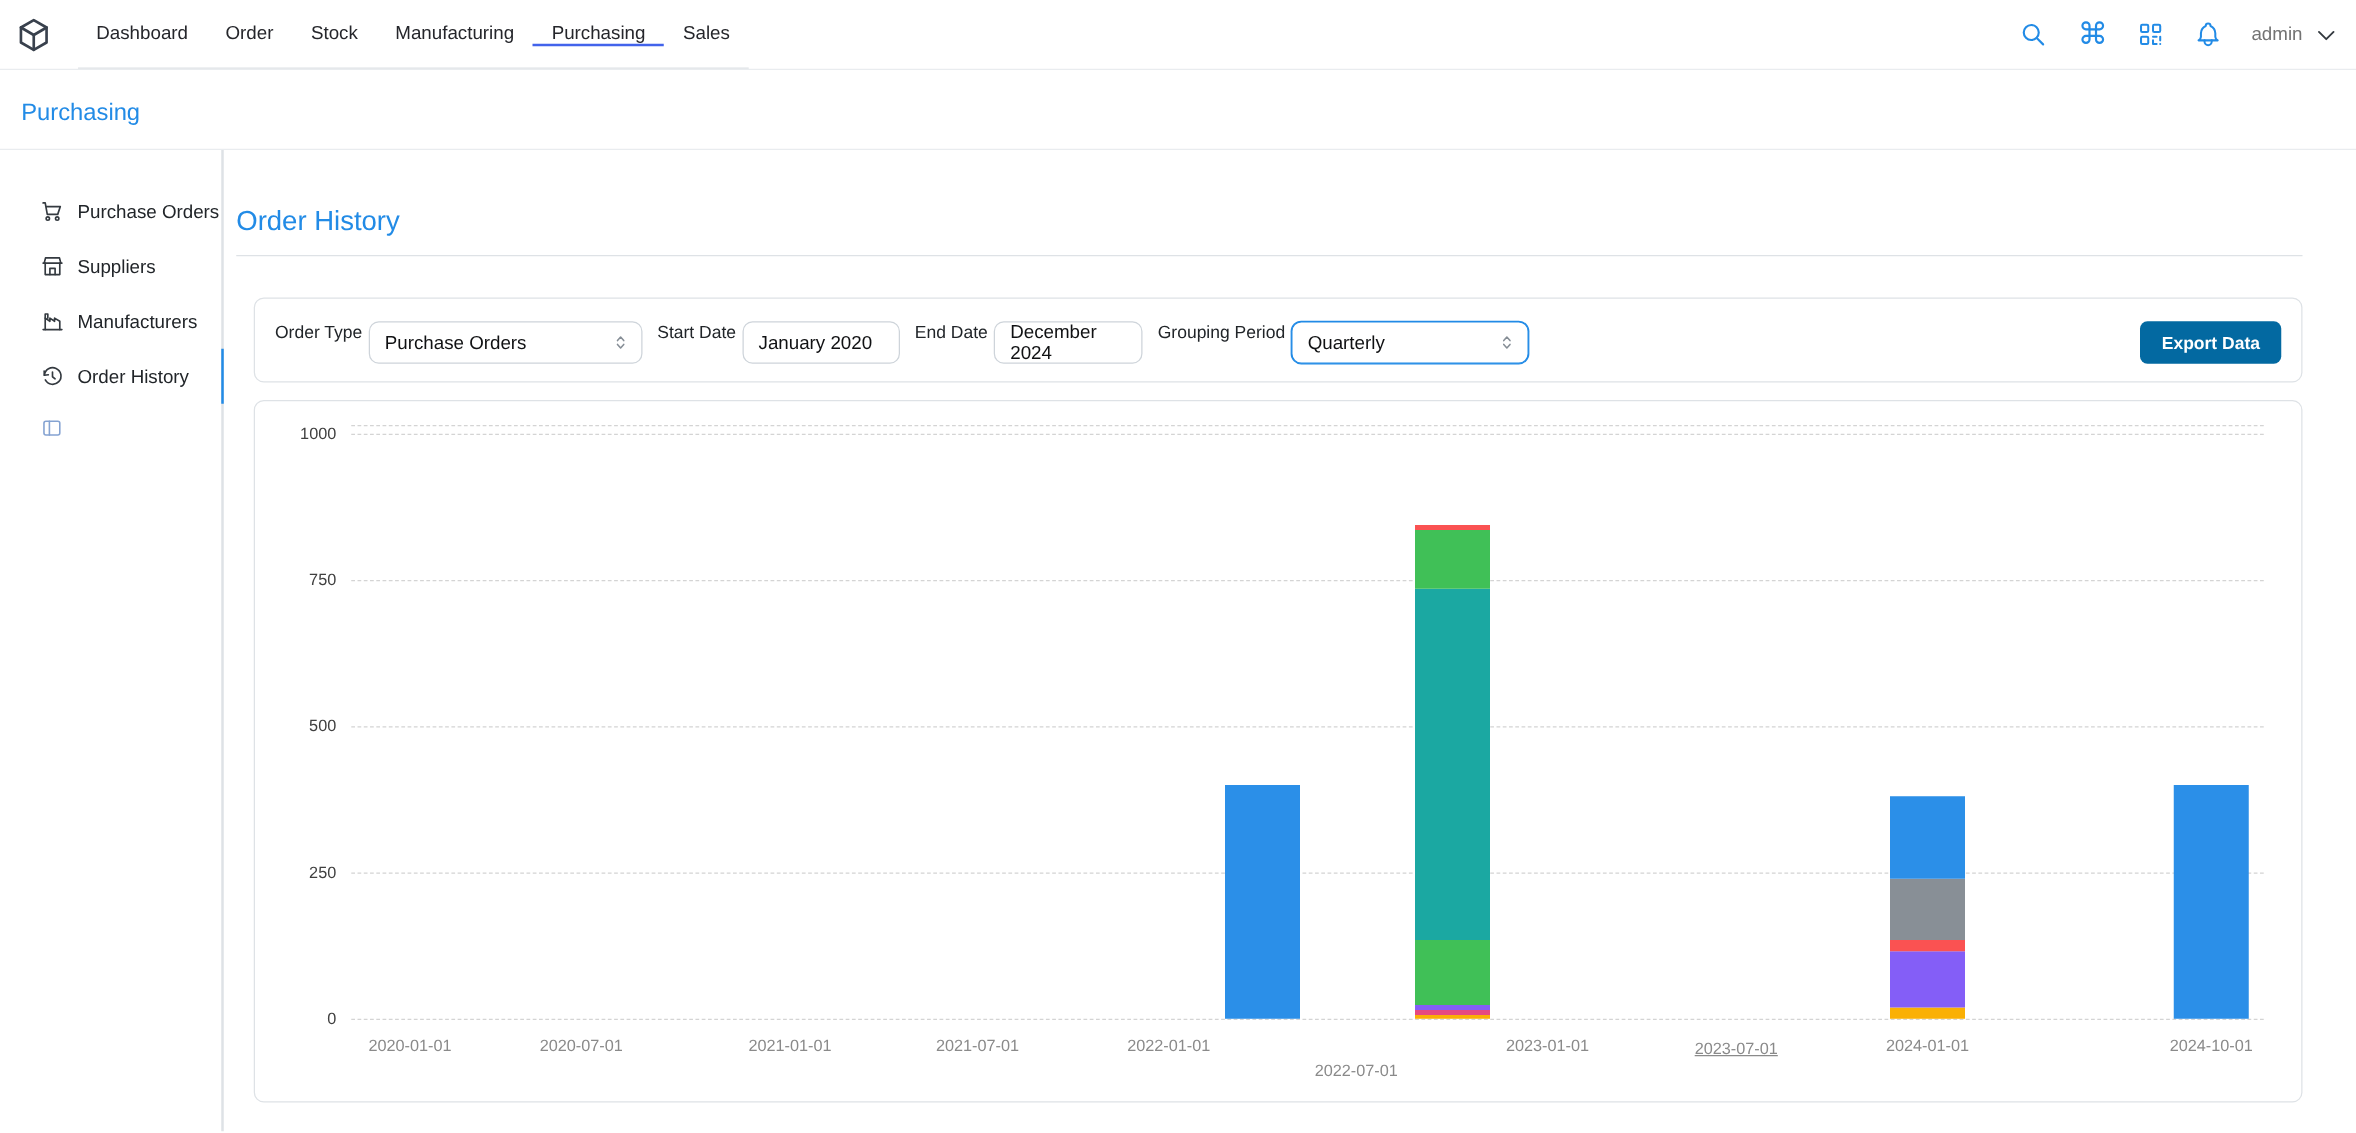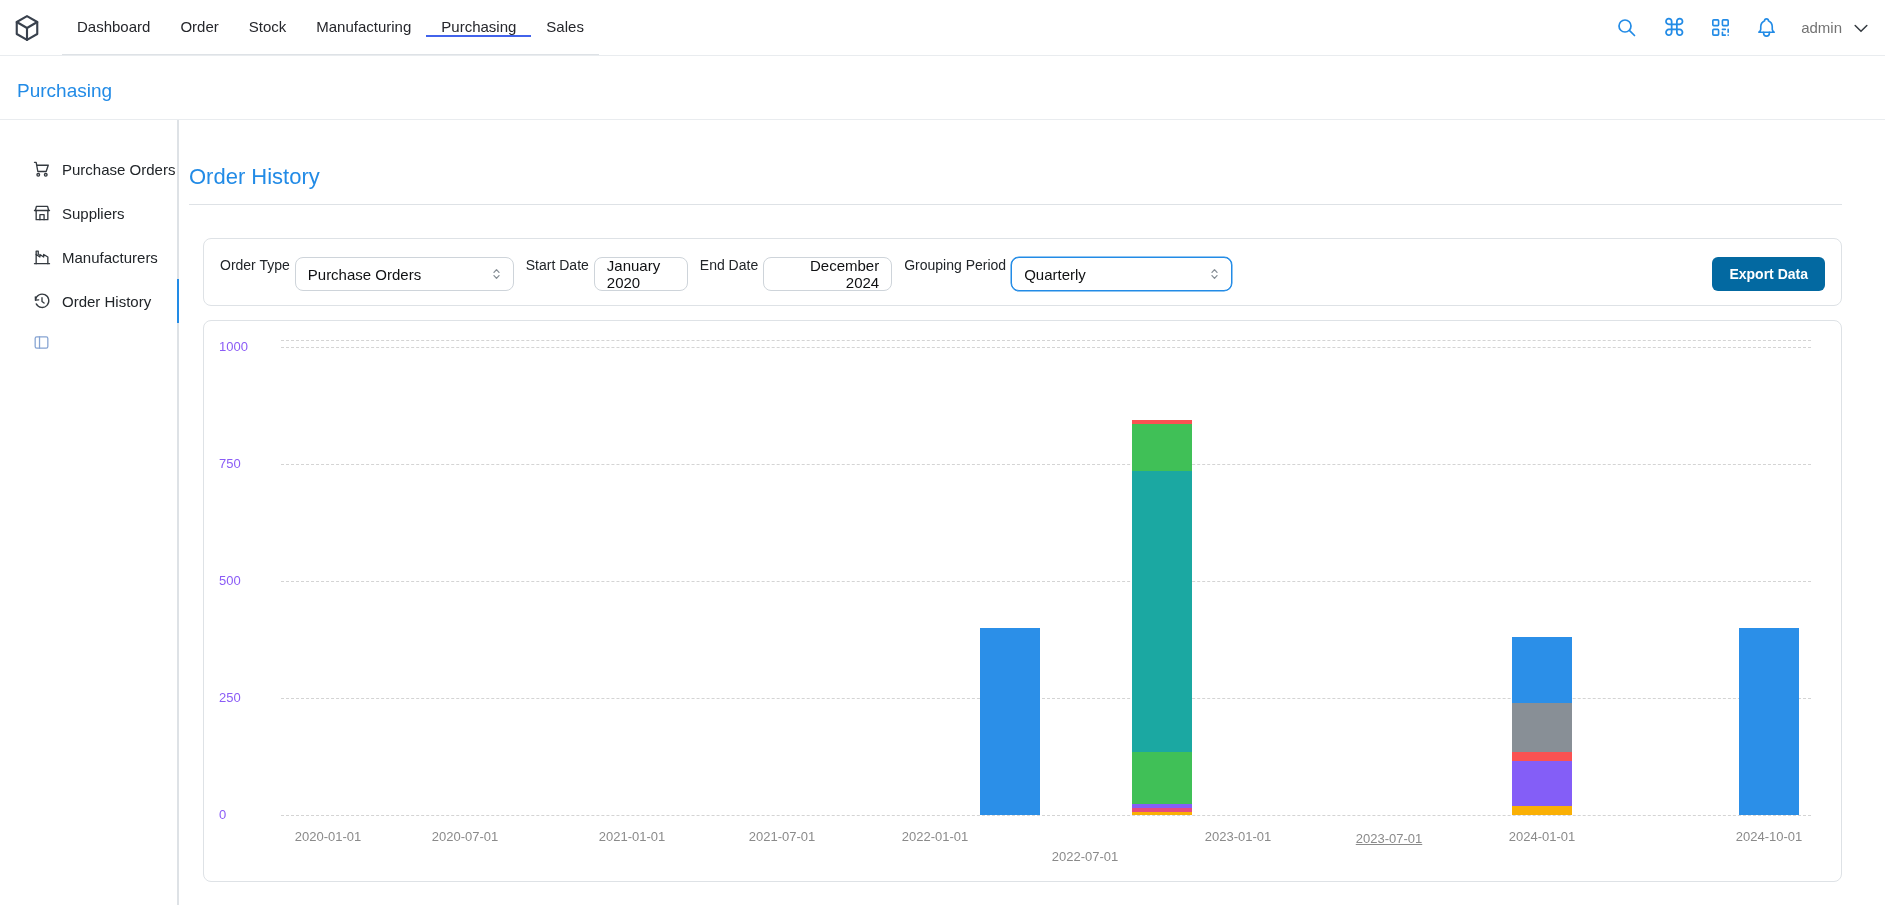--- a/index.html
+++ b/index.html
@@ -41,29 +41,29 @@
   
   .filter-card { margin:33px 0 0 14px; border:1px solid #dee2e6; border-radius:8px; background:#fff;
                  padding:18px 16px 14px 16px; display:flex; align-items:flex-end; gap:12px; }
   .field { display:flex; flex-direction:row; gap:5px; }
   .field-label { font-size:14px; line-height:17px; font-weight:500; color:#212529; }
   .select-box, .text-input { height:34px; border:1px solid #ced4da; border-radius:8px; background:#fff;
                  display:flex; align-items:center; padding:0 12px; font-size:15px; color:#101113; cursor:pointer; position:relative; }
   .select-box { padding-right:30px; }
   .select-box .selector { position:absolute; right:9px; top:50%; transform:translateY(-50%); color:#868e96; }
   .select-box.focused { border-color:#228be6; box-shadow:0 0 0 0.5px #228be6; }
-  .w-ordertype { width:219px; } .w-start { width:94px; } .w-end { width:129px;text-align:right; } .w-grouping { width:221px; }
+  .w-ordertype { width:219px; } .w-start { width:126px; } .w-end { width:119px; } .w-grouping { width:190px; }
   .export-btn { margin-left:auto; height:34px; padding:0 17px; border:none; border-radius:6px; background:#0369a1;
                 color:#fff; font-family:inherit; font-size:14px; font-weight:600; cursor:pointer; }
 
   
   .chart-card { position:relative; margin:14px 0 0 14px; height:562px; border:1px solid #dee2e6; border-radius:8px; background:#fff; }
   .chart-plot { position:absolute; left:77px; right:30px; top:19px; height:475px; }
   .gridline { position:absolute; left:0; right:0; height:0; border-top:1px dashed #d4d4d4; }
-  .ytick { position:absolute; left:-62px; width:50px; text-align:left; font-size:13px; color:#8b5cf6; }
+  .ytick { position:absolute; left:-62px; width:50px; text-align:right; font-size:13px; color:#404040; }
   .xtick { position:absolute; width:130px; text-align:center; font-size:13px; color:#8a8a8a; white-space:nowrap; }
   .bar-seg { position:absolute; width:60px; cursor:pointer; }
 </style>
 </head>
 <body>
 
 <div class="header">
   <div class="logo">
     <svg width="30" height="30" viewBox="0 0 24 24" fill="none" stroke="#39414d" stroke-width="1.7" stroke-linecap="round" stroke-linejoin="round">
       <path d="M12 2.5l8.2 4.7v9.6L12 21.5l-8.2-4.7V7.2z"></path>

